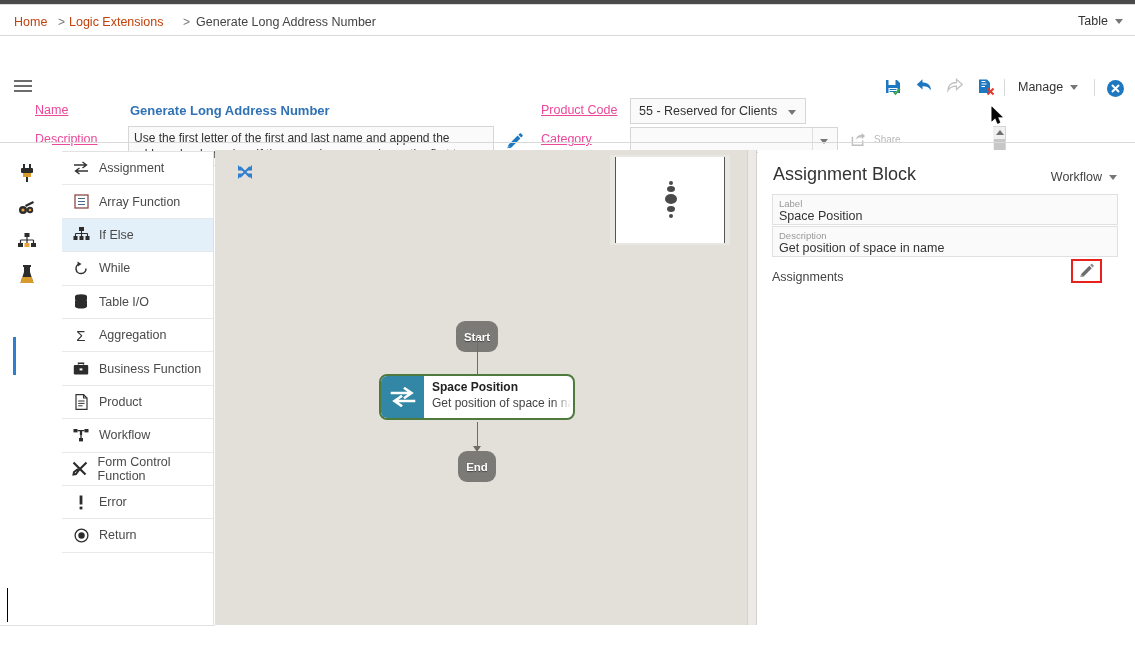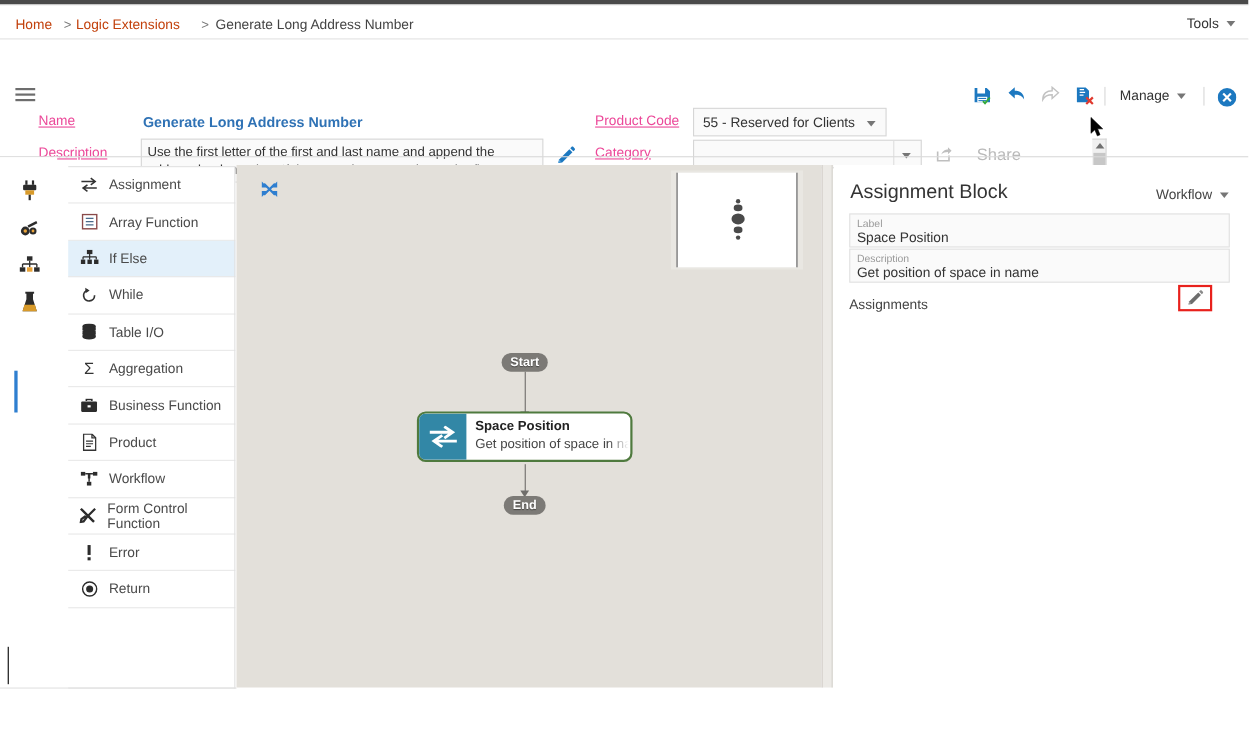--- a/index.html
+++ b/index.html
@@ -59,22 +59,22 @@
 
   .pencil-big { position:absolute; left:504px; top:96px; cursor:pointer; }
 
   .sel { position:absolute; height:26px; background:#fafafa; border:1px solid #d6d6d6;
       font-size:12.5px; color:#333; padding:5px 26px 0 8px; cursor:pointer; }
   #sel-pcode { left:630px; top:62px; width:176px; }
   #sel-cat { left:630px; top:91px; width:208px; }
   .sel .arw { position:absolute; right:9px; top:11px; }
   #sel-cat .divr { position:absolute; right:24px; top:0; bottom:0; width:1px; background:#dfdfdf; }
 
-  .share-btn { position:absolute; left:851px; top:96px; font-size:15px; color:#b9b9b9;
-      display:flex; align-items:center; gap:22px; cursor:default; }
+  .share-btn { position:absolute; left:851px; top:96px; font-size:10px; color:#b9b9b9;
+      display:flex; align-items:center; gap:8px; cursor:default; }
 
   
   .tb { position:absolute; top:42px; cursor:pointer; }
   #tb-save { left:884px; }
   #tb-undo { left:915px; }
   #tb-redo { left:946px; }
   #tb-del  { left:977px; }
   .tb-sep { position:absolute; top:43px; width:1px; height:17px; background:#d8d8d8; }
   #sep1 { left:1004px; } #sep2 { left:1094px; }
   .manage-btn { position:absolute; left:1018px; top:44px; font-size:12.5px; color:#333;
@@ -100,21 +100,21 @@
 
   
   .canvas { position:absolute; left:215px; top:150px; width:532px; height:475px; background:#e3e0da;
       overflow:hidden; }
   .fit-icon { position:absolute; left:22px; top:14px; cursor:pointer; }
   .minimap { position:absolute; left:395px; top:5px; width:120px; height:90px; background:#e9e7e2; }
   .minimap-inner { position:absolute; left:5px; top:2px; width:110px; height:86px; background:#fff;
       border-left:1px solid #555; border-right:1px solid #555; }
   .mm-dot { position:absolute; background:#4a4a4a; border-radius:50%; }
 
-  .node-start, .node-end { position:absolute; height:17px; background:#7c7a76; border-radius:9px;
+  .node-start, .node-end { position:absolute; height:31px; background:#7c7a76; border-radius:9px;
       color:#fff; font-size:11.5px; font-weight:bold; display:flex; align-items:center;
       justify-content:center; text-shadow:0 1px 1px rgba(0,0,0,.45); cursor:pointer; }
   #n-start { left:241px; top:171px; width:42px; }
   #n-end   { left:243px; top:301px; width:38px; }
   .edge { position:absolute; left:262px; width:1px; background:#6f6d6a; }
   #edge1 { top:188px; height:38px; }
   #edge2 { top:272px; height:26px; }
   .arrowhead { position:absolute; left:258px; width:0;height:0;
       border-left:4px solid transparent;border-right:4px solid transparent;border-top:6px solid #6f6d6a; }
   #ah1 { top:224px; } #ah2 { top:296px; }
@@ -166,21 +166,21 @@
       <a href="#">Home</a>
     </div>
     <div class="crumb crumb-sep" id="crumb-sep1">&gt;</div>
     <div class="crumb" id="crumb-logic">
       <a href="#">Logic Extensions</a>
     </div>
     <div class="crumb crumb-sep" id="crumb-sep2">&gt;</div>
     <div class="crumb" id="crumb-current">Generate Long Address Number</div>
 
     <div class="tools-menu">
-      <span>Tools</span>
+      <span>Table</span>
       <span class="caret-dn"></span>
     </div>
   </div>
   <div class="bar-divider" style="top:35px"></div>
 
   <div class="header-area">
     <div class="hamburger">
         <i></i>
         <i></i>
         <i></i>

